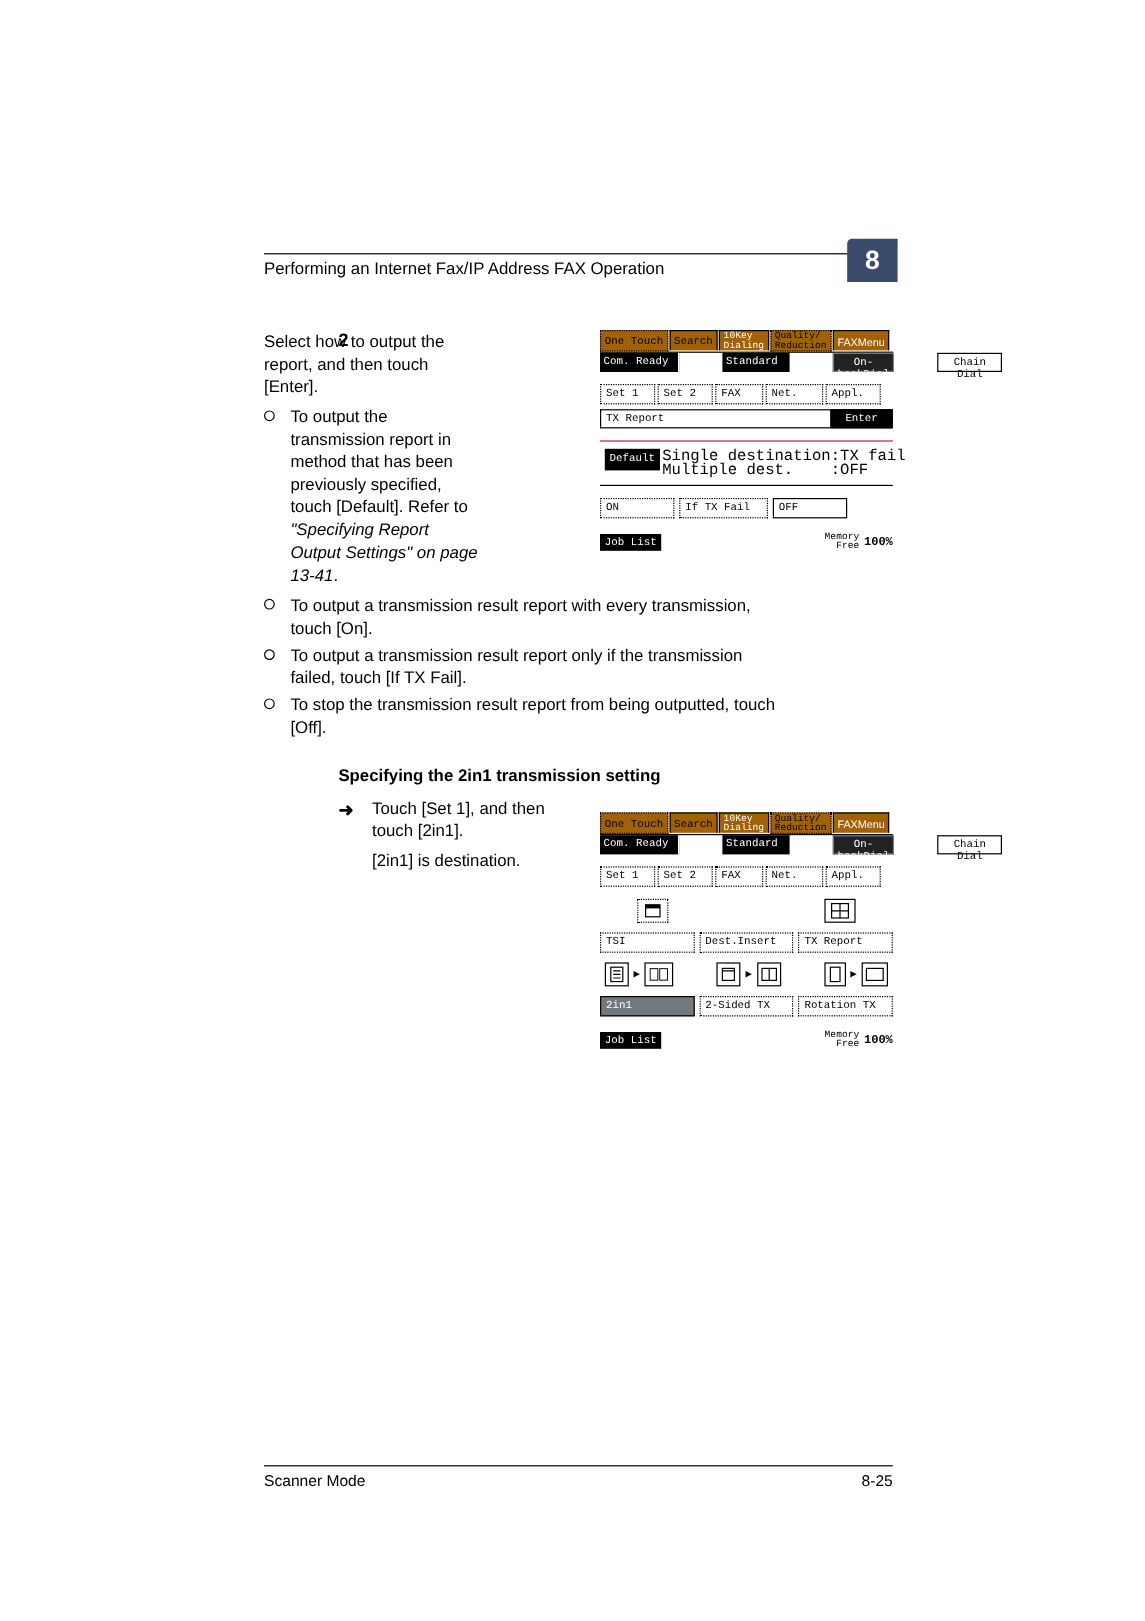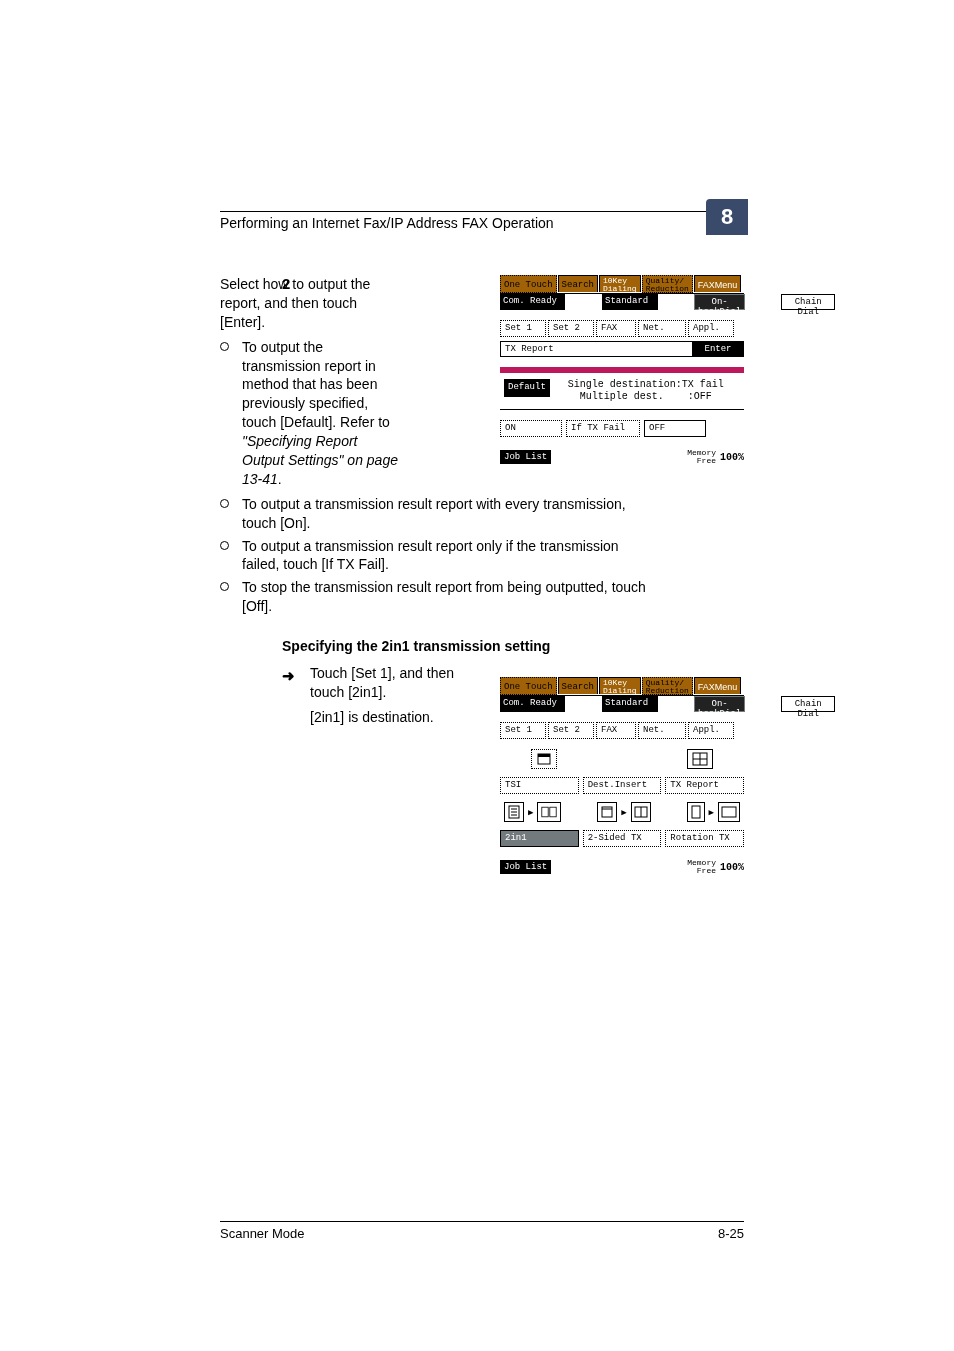--- a/index.html
+++ b/index.html
@@ -203,33 +203,33 @@
 
   .tx-row {
     display: flex;
     margin-top: 4px;
     justify-content: space-between;
   }
   .txreport { flex:1; border:1px solid #000; border-right:none; padding:2px 4px; font-size:9px;}
   .enter    { width:44px; border:1px solid #000; background:#000; color:#fff; padding:2px 3px; text-align:center; font-size:9px;}
 
   .midbox {
-    border-top:6px solid #be185d;
+    border-top:1px solid #be185d;
     border-bottom:1px solid #000;
     margin-top:10px;
     padding: 6px 4px;
     display:flex;
-    gap:18px;
+    gap:2px;
     font-size:9px;
     line-height:12px;
   }
   .default-btn {
     background:#000; color:#fff; padding:2px 4px; height:14px; line-height:12px;
   }
-  .midtext { white-space: pre; font-size:10px;text-align:center; }
+  .midtext { white-space: pre; font-size:13px; }
 
   .onrow {
     display:flex; gap:4px; margin-top:10px;
   }
   .onrow .btn { width:56px; text-align:left; }
   .onrow .btn.on { width:52px; border:1px dotted #000;}
   .onrow .btn.off { width:52px; }
 
   .footrow {
     display:flex;

